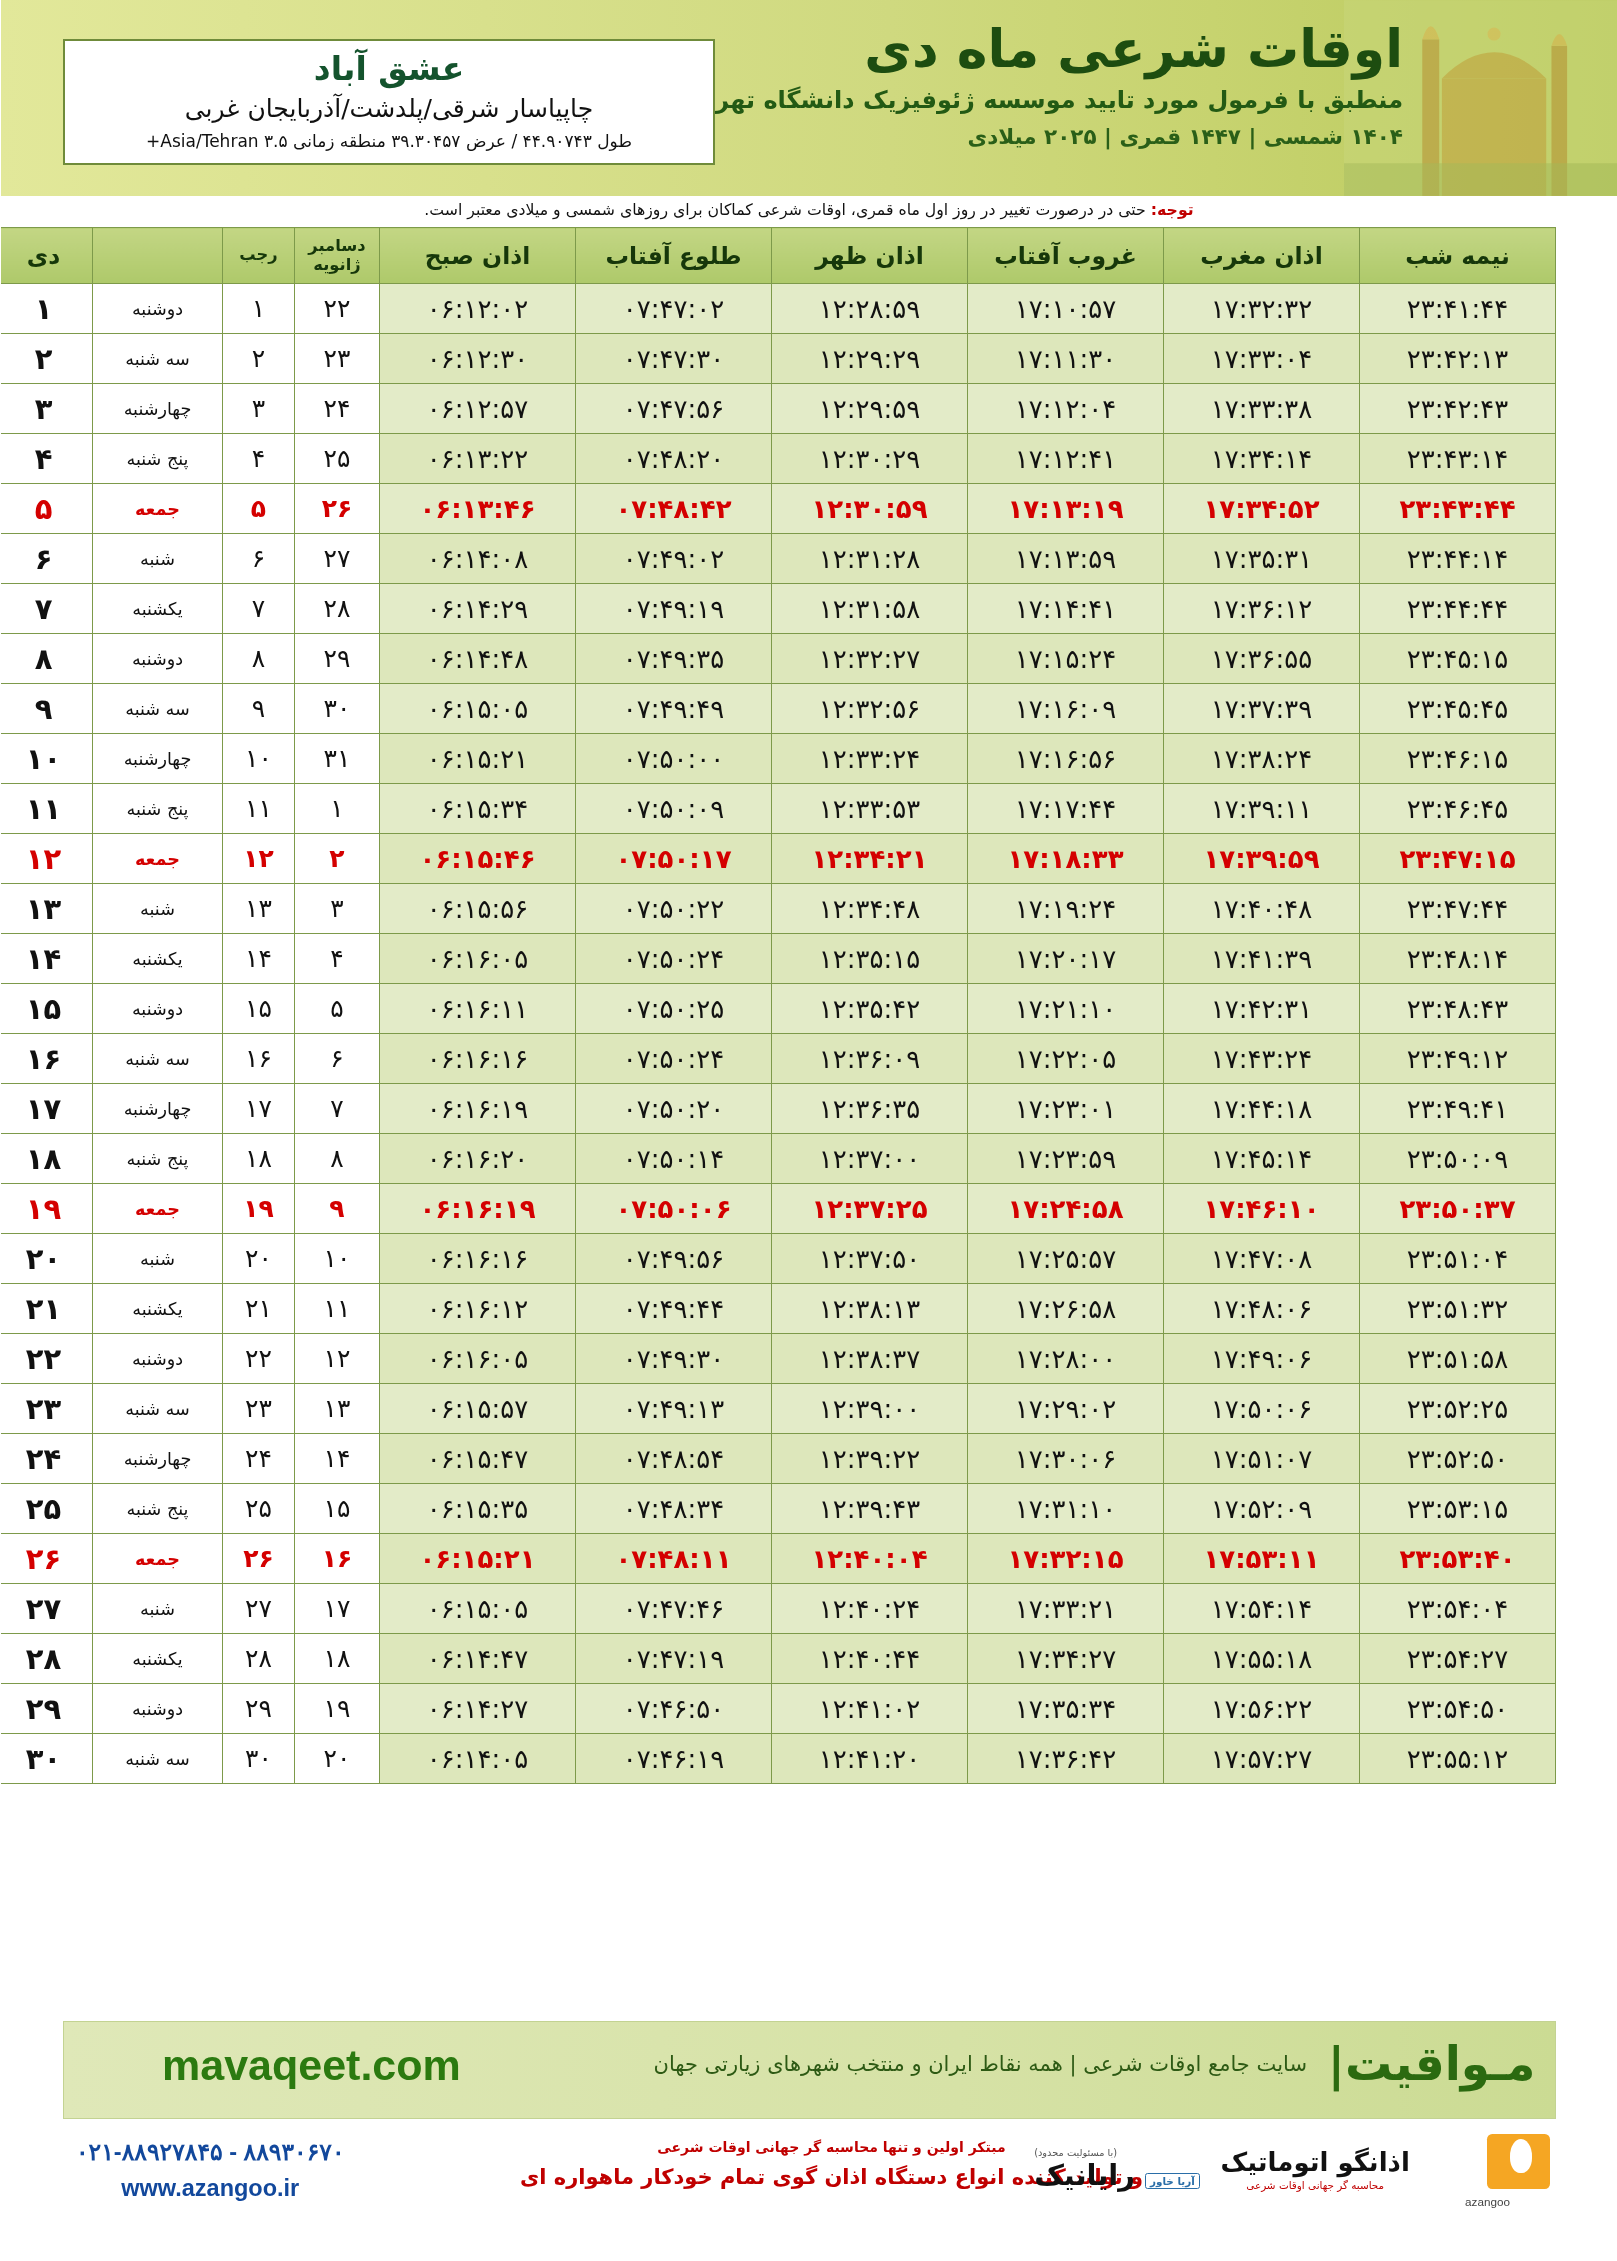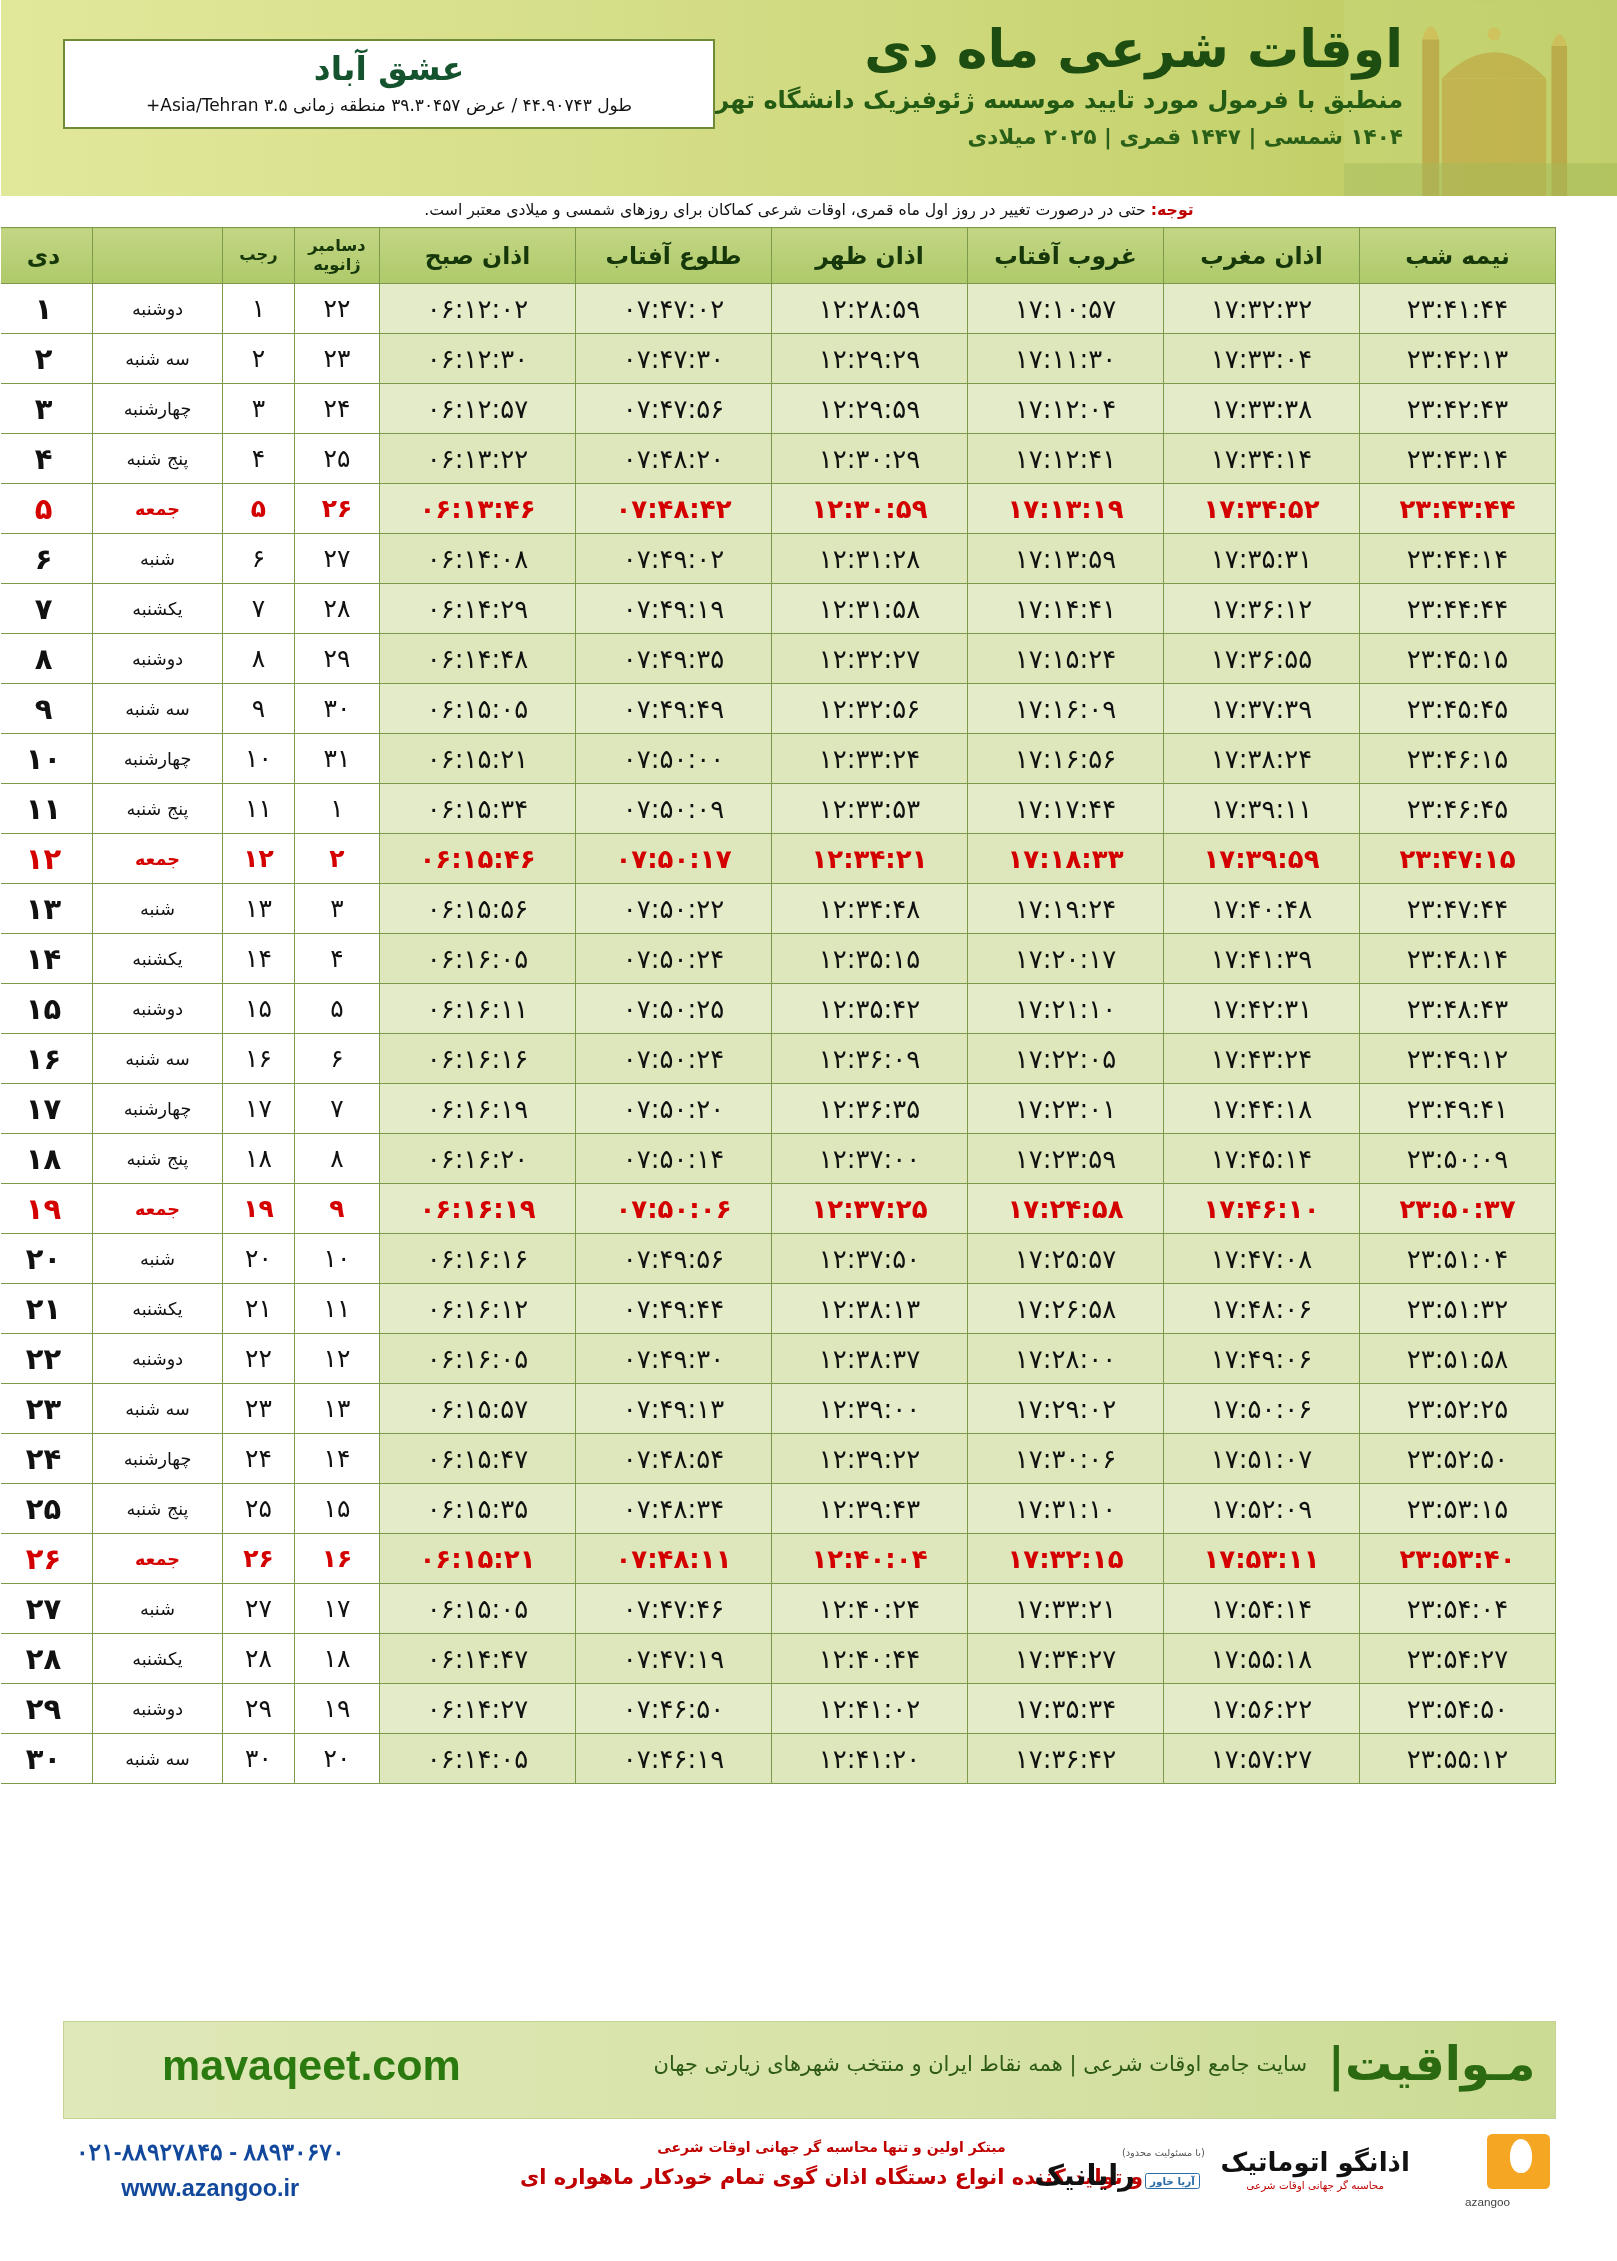--- a/index.html
+++ b/index.html
@@ -127,21 +127,21 @@
     position:absolute;right:18px;top:9px;width:22px;height:34px;background:#fff;border-radius:50% 50% 45% 45%;
   }
   .logo-azangoo .txt{
     position:absolute;right:0;bottom:0;width:124px;text-align:center;font-size:11.7px;color:#444;font-family:"Liberation Sans",sans-serif;
   }
   .logo-az-fa{
     text-align:center;direction:rtl;
   }
   .logo-az-fa .t1{font-size:26px;font-weight:bold;color:#111;}
   .logo-az-fa .t2{font-size:10.4px;color:#c00000;margin-top:2.6px;}
-  .logo-rayaneek{text-align:right;direction:rtl;}
+  .logo-rayaneek{text-align:left;direction:rtl;}
   .logo-rayaneek .t1{font-size:29px;font-weight:bold;color:#111;}
   .logo-rayaneek .t2{font-size:9.8px;color:#555;margin-top:1.3px;}
   .kh-badge{
     display:inline-block;border:1.3px solid #2a6ea8;color:#2a6ea8;font-size:10.4px;
     padding:1.3px 3.9px;border-radius:2.6px;margin-right:5.2px;
   }
 </style>
 </head>
 <body>
 
@@ -166,20 +166,21 @@
     </svg>
 
     <div class="header-right">
       <div class="h-title">اوقات شرعی ماه دی</div>
       <div class="h-sub">منطبق با فرمول مورد تایید موسسه ژئوفیزیک دانشگاه تهران</div>
       <div class="h-sub2">۱۴۰۴ شمسی | ۱۴۴۷ قمری | ۲۰۲۵ میلادی</div>
     </div>
 
     <div class="loc-box">
       <div class="loc-title">عشق آباد</div>
+      <div class="loc-sub">چاپیاسار شرقی/پلدشت/آذربایجان غربی</div>
       <div class="loc-coord">طول ۴۴.۹۰۷۴۳ / عرض ۳۹.۳۰۴۵۷ منطقه زمانی Asia/Tehran ۳.۵+</div>
     </div>
   </div>
 
   <div class="note">
     <b>توجه:</b>
     <span>حتی در درصورت تغییر در روز اول ماه قمری، اوقات شرعی کماکان برای روزهای شمسی و میلادی معتبر است.</span>
   </div>
 
   <div class="tbl-wrap">

